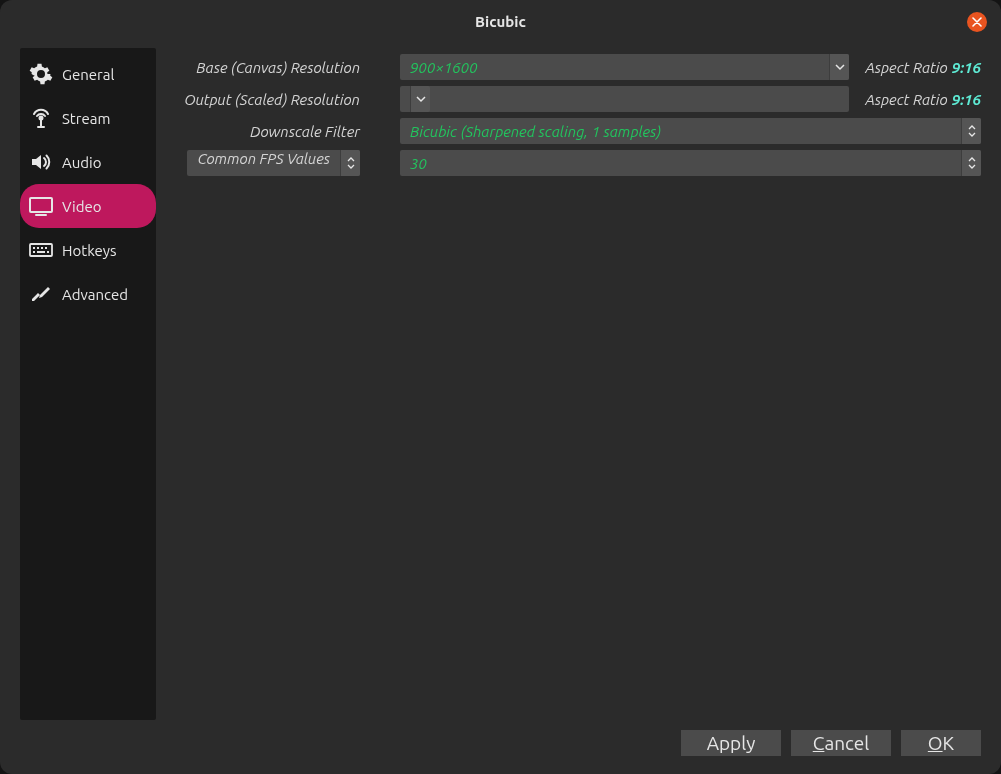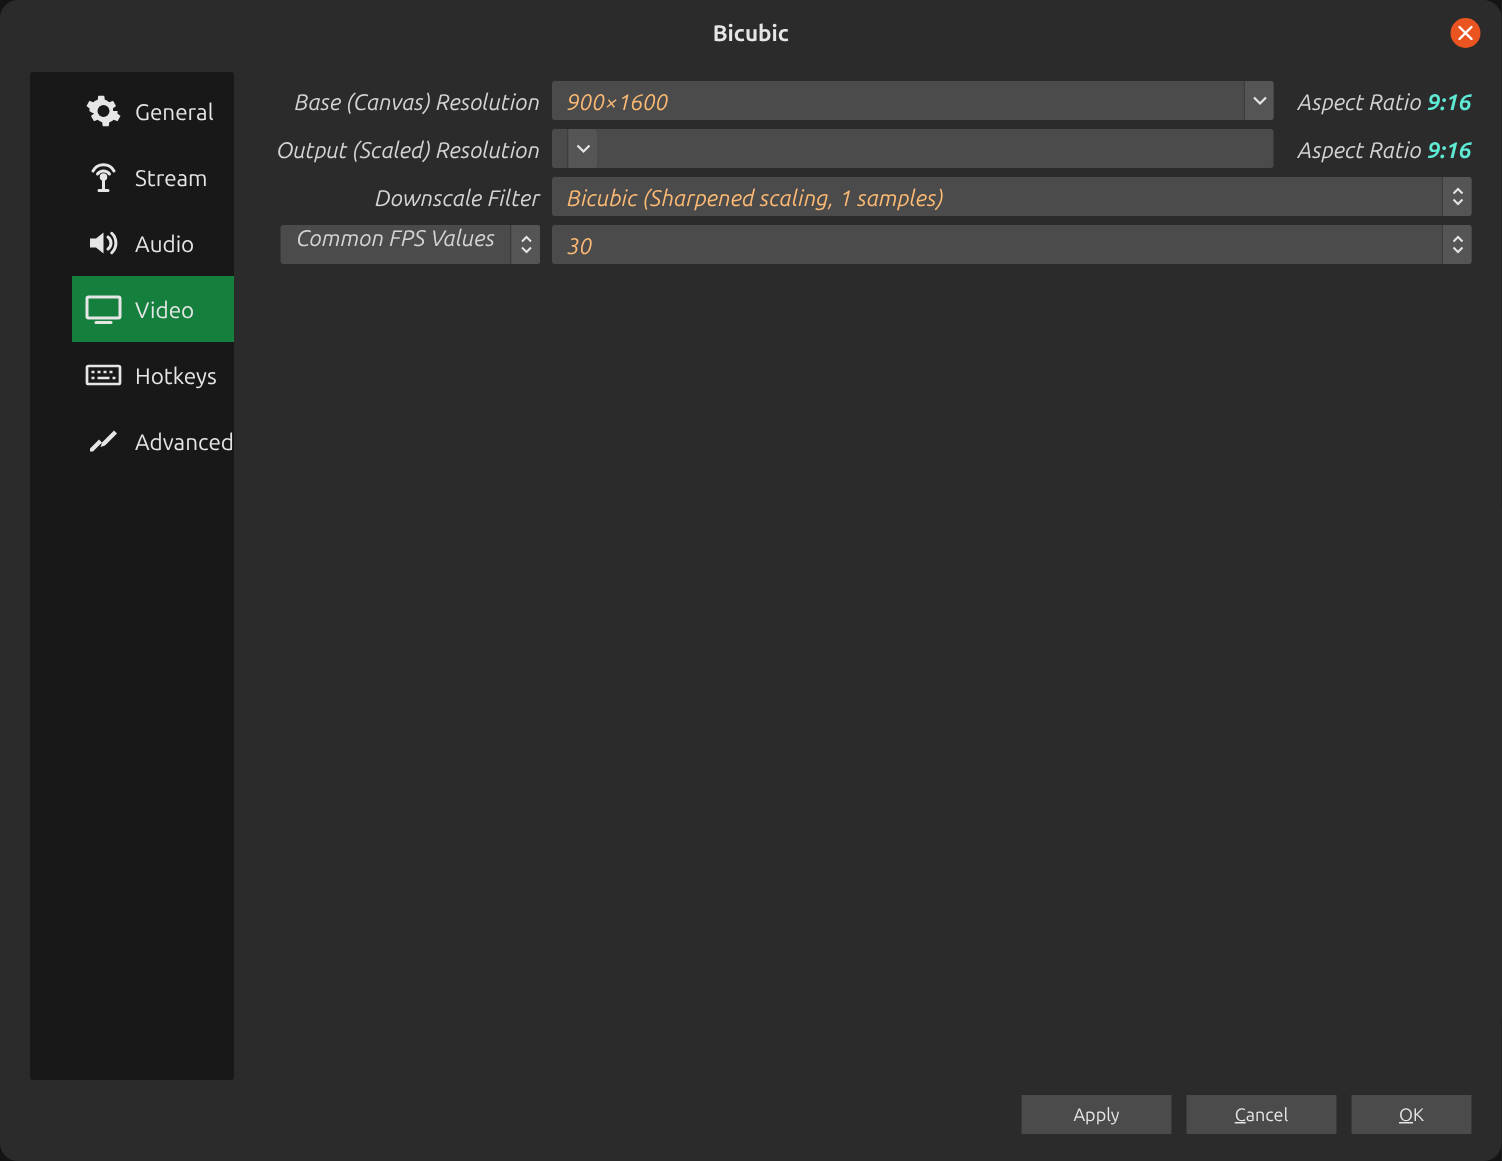--- a/index.html
+++ b/index.html
@@ -68,30 +68,30 @@
   }
   .sidebar-item {
     display: flex;
     align-items: center;
     height: 44px;
     padding-left: 6px;
     cursor: pointer;
     color: #e6e6e6;
     font-size: 15px;
     column-gap: 6px;
-    margin-left: 28px;
   }
   .sidebar-item .icon-wrap {
     width: 30px;
     display: flex;
     justify-content: center;
     align-items: center;
   }
   .sidebar-item.selected {
-    background: #15803d;
+    background: #be185d;
+    border-radius: 19px;
   }
   .main {
     flex: 1 1 auto;
     padding-top: 6px;
   }
   .form-row {
     display: flex;
     align-items: center;
     margin-bottom: 6px;
     column-gap: 8px;
@@ -104,24 +104,25 @@
     font-size: 15px;
   }
   .combo {
     flex: 1 1 auto;
     display: flex;
     height: 26px;
     background: #4b4b4b;
     border-radius: 2px;
     align-items: center;
     padding-left: 10px;
-    color: #fdba74;
+    color: #22c55e;
     font-size: 15px;
     cursor: pointer;
     position: relative;
+    margin-left: 32px;
   }
   .combo .combo-arrow, .spinner .spin-arrows, .arrow-block {
     width: 20px;
     height: 100%;
     display: flex;
     align-items: center;
     justify-content: center;
     background: #555555;
     border-left: 1px solid #3d3d3d;
     border-radius: 0 2px 2px 0;
@@ -147,21 +148,21 @@
   }
   .btn {
     min-width: 100px;
     height: 26px;
     background: #4b4b4b;
     border-radius: 0;
     display: flex;
     align-items: center;
     justify-content: center;
     color: #e6e6e6;
-    font-size: 12px;
+    font-size: 19px;
     cursor: pointer;
     padding: 0 18px;
   }
   .underline-first::first-letter { text-decoration: underline; }
   svg { display: block; }
   .spin-svg { width: 8px; height: 14px; }
   .label-spinner {
     display: flex;
     height: 26px;
     background: #4b4b4b;

